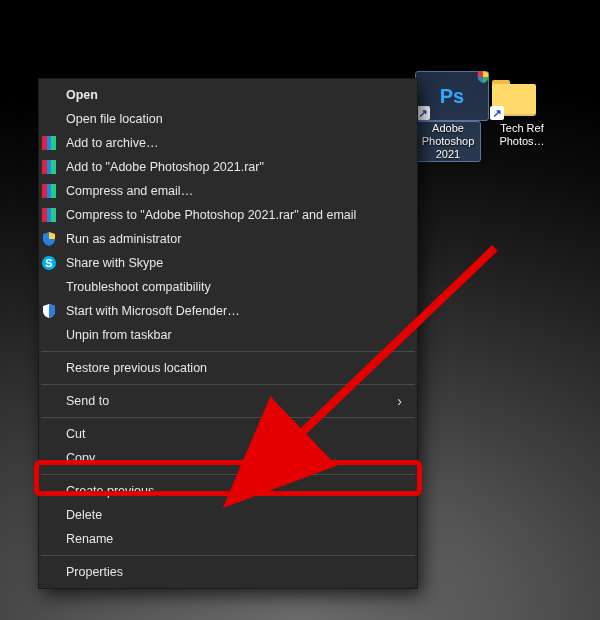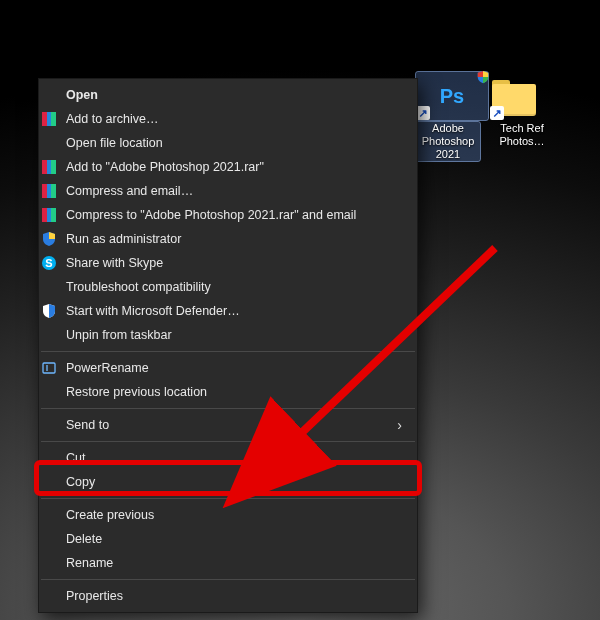--- a/index.html
+++ b/index.html
@@ -144,28 +144,28 @@
   <span class="icon-label">Tech Ref Photos…</span>
 </div>
 
 <div class="context-menu">
 
   <div class="menu-item">
     <span class="mi-icon"></span>
     <span class="mi-label bold">Open</span>
   </div>
   <div class="menu-item">
+    <span class="mi-icon"></span>
+    <span class="mi-label">Open file location</span>
+  </div>
+  <div class="menu-item">
     <span class="mi-icon">
         <span class="ic-books"></span>
       </span>
     <span class="mi-label">Add to archive…</span>
-  </div>
-  <div class="menu-item">
-    <span class="mi-icon"></span>
-    <span class="mi-label">Open file location</span>
   </div>
   <div class="menu-item">
     <span class="mi-icon">
         <span class="ic-books"></span>
       </span>
     <span class="mi-label">Add to "Adobe Photoshop 2021.rar"</span>
   </div>
   <div class="menu-item">
     <span class="mi-icon">
         <span class="ic-books"></span>
@@ -209,29 +209,20 @@
     </span>
     <span class="mi-label">Start with Microsoft Defender…</span>
   </div>
   <div class="menu-item">
     <span class="mi-icon"></span>
     <span class="mi-label">Unpin from taskbar</span>
   </div>
 
   <div class="menu-sep"></div>
 
-  <div class="menu-item">
-    <span class="mi-icon ic-power">
-      <svg width="14" height="14" viewBox="0 0 14 14">
-          <rect x="1" y="2" width="12" height="10" rx="1" fill="none" stroke="#6fb8ff" stroke-width="1.3"></rect>
-          <line x1="5" y1="4" x2="5" y2="10" stroke="#6fb8ff" stroke-width="1.3"></line>
-        </svg>
-    </span>
-    <span class="mi-label">PowerRename</span>
-  </div>
   <div class="menu-item">
     <span class="mi-icon"></span>
     <span class="mi-label">Restore previous location</span>
   </div>
 
   <div class="menu-sep"></div>
 
   <div class="menu-item">
     <span class="mi-icon"></span>
     <span class="mi-label">Send to</span>

